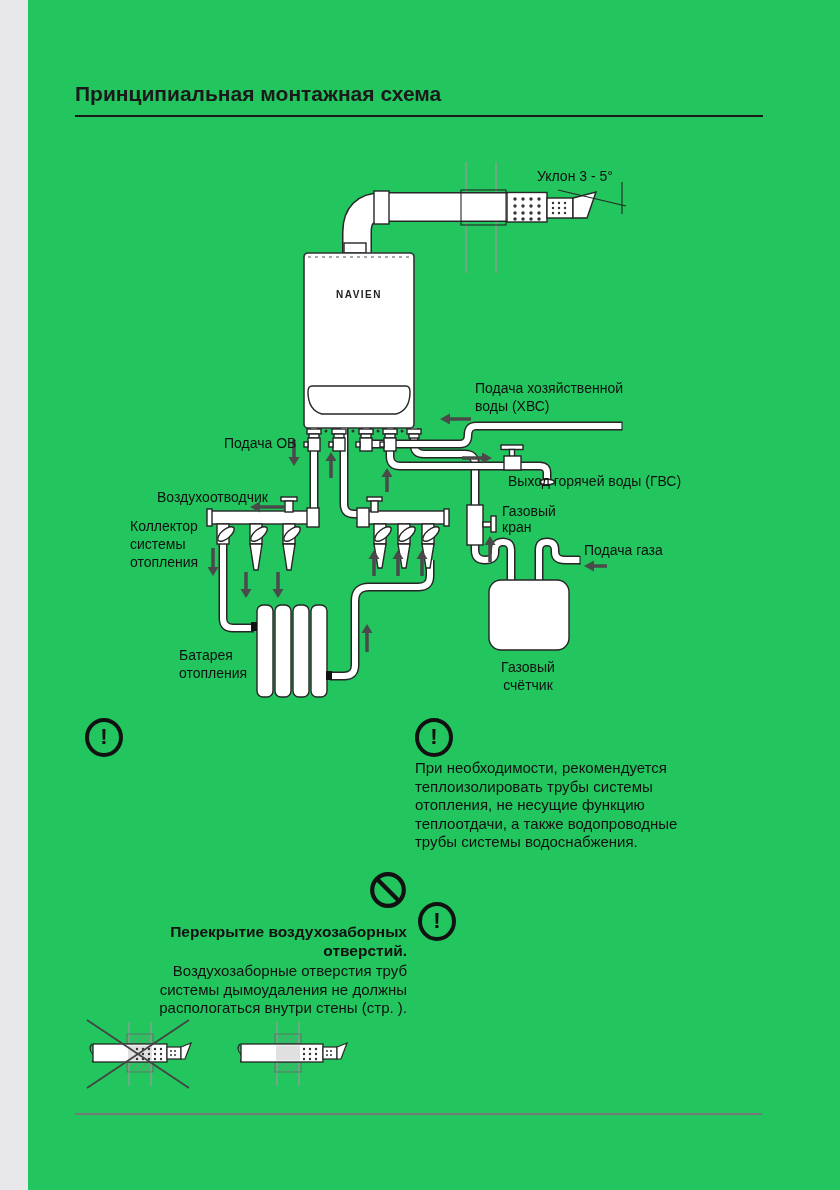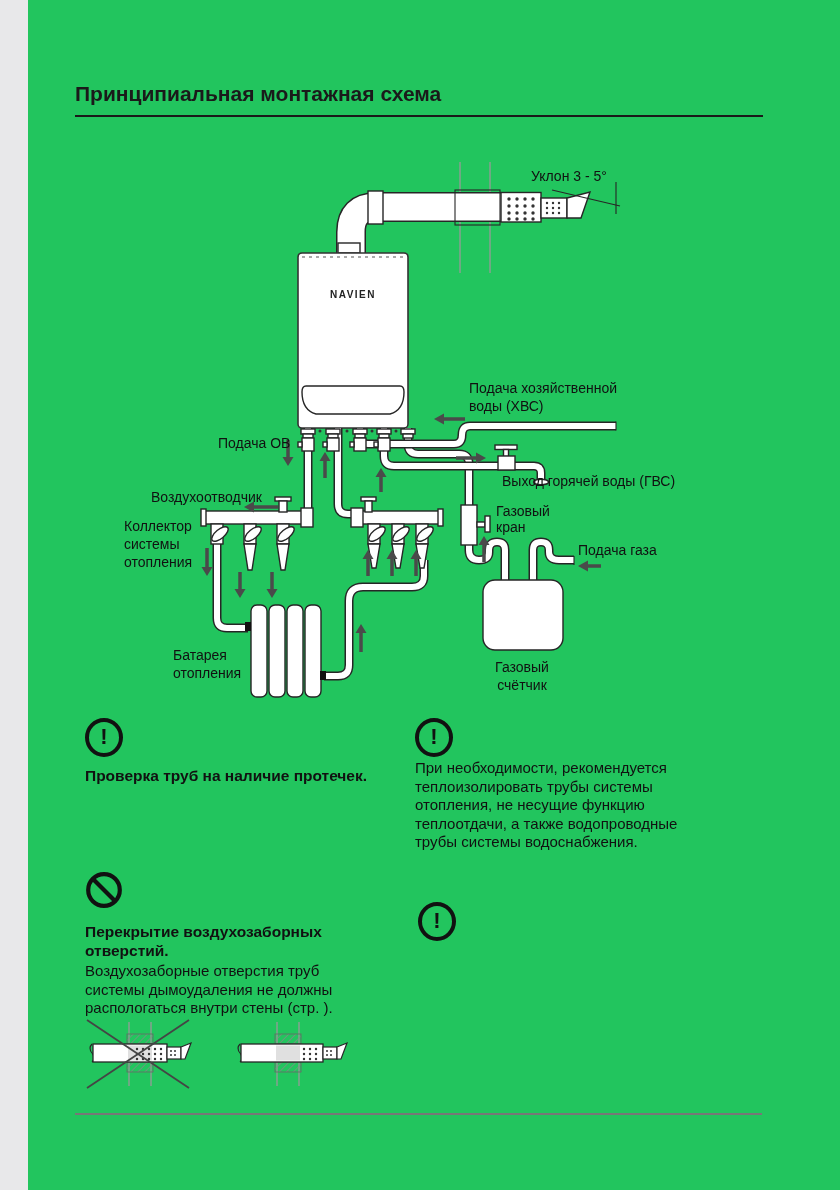--- a/index.html
+++ b/index.html
@@ -30,21 +30,21 @@
   svg .dot{fill:#333;stroke:none;}
 </style>
 </head>
 <body>
 
 <div id="page">
   <div id="left-strip"></div>
   <div id="page-title">Принципиальная монтажная схема</div>
   <div id="title-rule"></div>
 
-  <div class="abs" style="left:58px;top:148px;">
+  <div class="abs" style="left:64px;top:148px;">
   <svg width="700" height="580" viewBox="0 0 700 580">
 
     <g>
       <line class="wall" x1="402" y1="14" x2="402" y2="125"></line>
       <line class="wall" x1="432" y1="14" x2="432" y2="125"></line>
     </g>
 
     <g>
       <path class="fo" d="M 293,107 L 293,84 Q 293,59 318,59 L 444,59"></path>
       <path class="fi" d="M 293,107 L 293,84 Q 293,59 318,59 L 444,59"></path>
@@ -318,35 +318,34 @@
     <text class="lbl" x="115" y="530">отопления</text>
     <text class="lbl" x="464" y="524" text-anchor="middle">Газовый</text>
     <text class="lbl" x="464" y="542" text-anchor="middle">счётчик</text>
   </svg>
   </div>
 
   <div class="abs note" style="left:85px;top:718px;">
     <div class="icon-warn">
         <span>!</span>
       </div>
-    <div class="ttl">Проверка труб на наличие протечек.</div>
   </div>
 
   <div class="abs note" style="left:415px;top:718px;width:335px;">
     <div class="icon-warn">
         <span>!</span>
       </div>
     <div class="bdy">При необходимости, рекомендуется
 теплоизолировать трубы системы
 отопления, не несущие функцию
 теплоотдачи, а также водопроводные
 трубы системы водоснабжения.</div>
   </div>
 
-  <div class="abs note" style="left:85px;top:871px;">
+  <div class="abs note" style="left:85px;top:871px;text-align:right;">
     <svg width="38" height="38" viewBox="0 0 38 38">
       <circle cx="19" cy="19" r="15.8" fill="none" stroke="#111" stroke-width="4.2"></circle>
       <line x1="9" y1="9" x2="29" y2="29" stroke="#111" stroke-width="4.2"></line>
     </svg>
     <div class="ttl">Перекрытие воздухозаборных
 отверстий.</div>
     <div class="bdy">Воздухозаборные отверстия труб
 системы дымоудаления не должны
 распологаться внутри стены (стр.    ).</div>
   </div>

